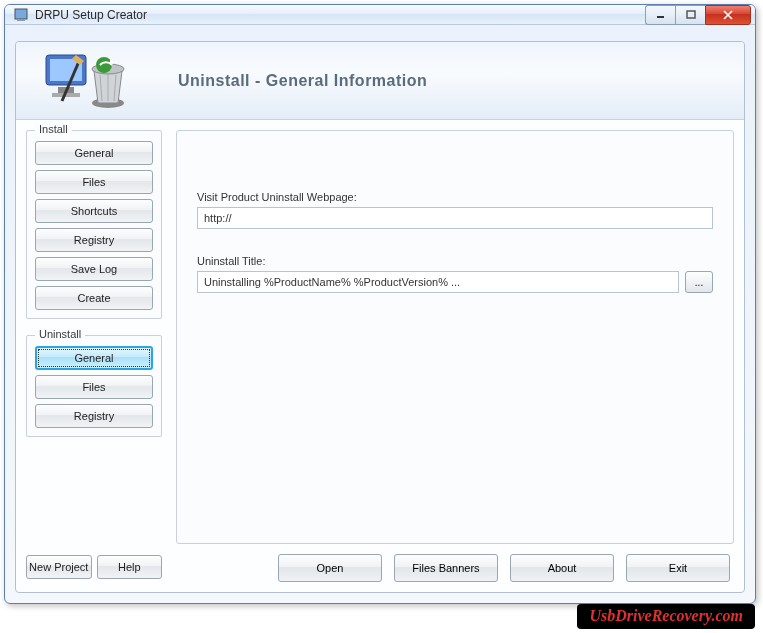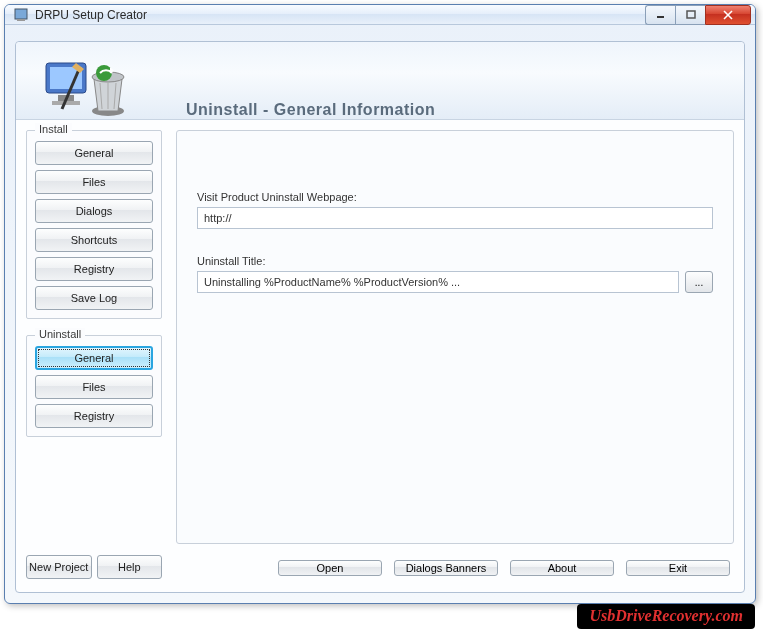--- a/index.html
+++ b/index.html
@@ -66,23 +66,23 @@
     border: 1px solid #b0c0d4;
     border-radius: 4px;
     background: #fdfeff;
   }
 
   .header-strip {
     height: 78px;
     background: linear-gradient(to bottom, #eff5fc 0%, #f8fbfe 40%, #e4edf7 100%);
     border-bottom: 1px solid #c8d4e2;
     border-top-left-radius: 4px; border-top-right-radius: 4px;
-    display: flex; align-items: flex-end;
+    display: flex; align-items: center;
     padding-left: 24px;
-    gap: 32px;
+    gap: 24px;
   }
   .header-icons { display:flex; align-items:flex-end; gap:-6px; position:relative; width:90px; height:60px;}
   .page-title {
     color: #5a6b7c;
     font-size: 16px;
     font-weight: bold;
     letter-spacing: 0.5px;
     margin-left: 24px;
   }
 
@@ -175,21 +175,21 @@
   .bottom-bar {
     height: 40px;
     display: flex;
     align-items: center;
     justify-content: flex-end;
     gap: 12px;
     padding-right: 4px;
     padding-top: 8px;
   }
   .action-btn {
-    width: 104px; height: 16px;
+    width: 104px; height: 28px;
     border: 1px solid #9aa6b2;
     border-radius: 3px;
     background: linear-gradient(to bottom, #fdfefe 0%, #f0f2f4 45%, #e2e5e9 46%, #f0f2f4 100%);
     font-size: 11px;
     font-family: inherit;
     cursor: default;
   }
 
   .watermark {
     position: absolute;
@@ -261,24 +261,24 @@
       <div class="page-title">Uninstall - General Information</div>
     </div>
 
     <div class="body-area">
 
       <div class="sidebar">
         <div class="group">
           <span class="group-title">Install</span>
           <button class="side-btn">General</button>
           <button class="side-btn">Files</button>
-          <button class="side-btn">Dialogs</button>
           <button class="side-btn">Shortcuts</button>
           <button class="side-btn">Registry</button>
           <button class="side-btn">Save Log</button>
+          <button class="side-btn">Create</button>
         </div>
 
         <div class="group">
           <span class="group-title">Uninstall</span>
           <button class="side-btn active">General</button>
           <button class="side-btn">Files</button>
           <button class="side-btn">Registry</button>
         </div>
 
         <div class="bottom-btns">
@@ -302,21 +302,21 @@
             <div class="form-line">
               <input class="text-input" type="text" value="Uninstalling %ProductName% %ProductVersion% ..." style="">
               <button class="browse-btn">...</button>
             </div>
           </div>
 
         </div>
 
         <div class="bottom-bar">
           <button class="action-btn">Open</button>
-          <button class="action-btn">Dialogs Banners</button>
+          <button class="action-btn">Files Banners</button>
           <button class="action-btn">About</button>
           <button class="action-btn">Exit</button>
         </div>
       </div>
 
     </div>
   </div>
 </div>
 
 <div class="watermark">UsbDriveRecovery.com</div>

